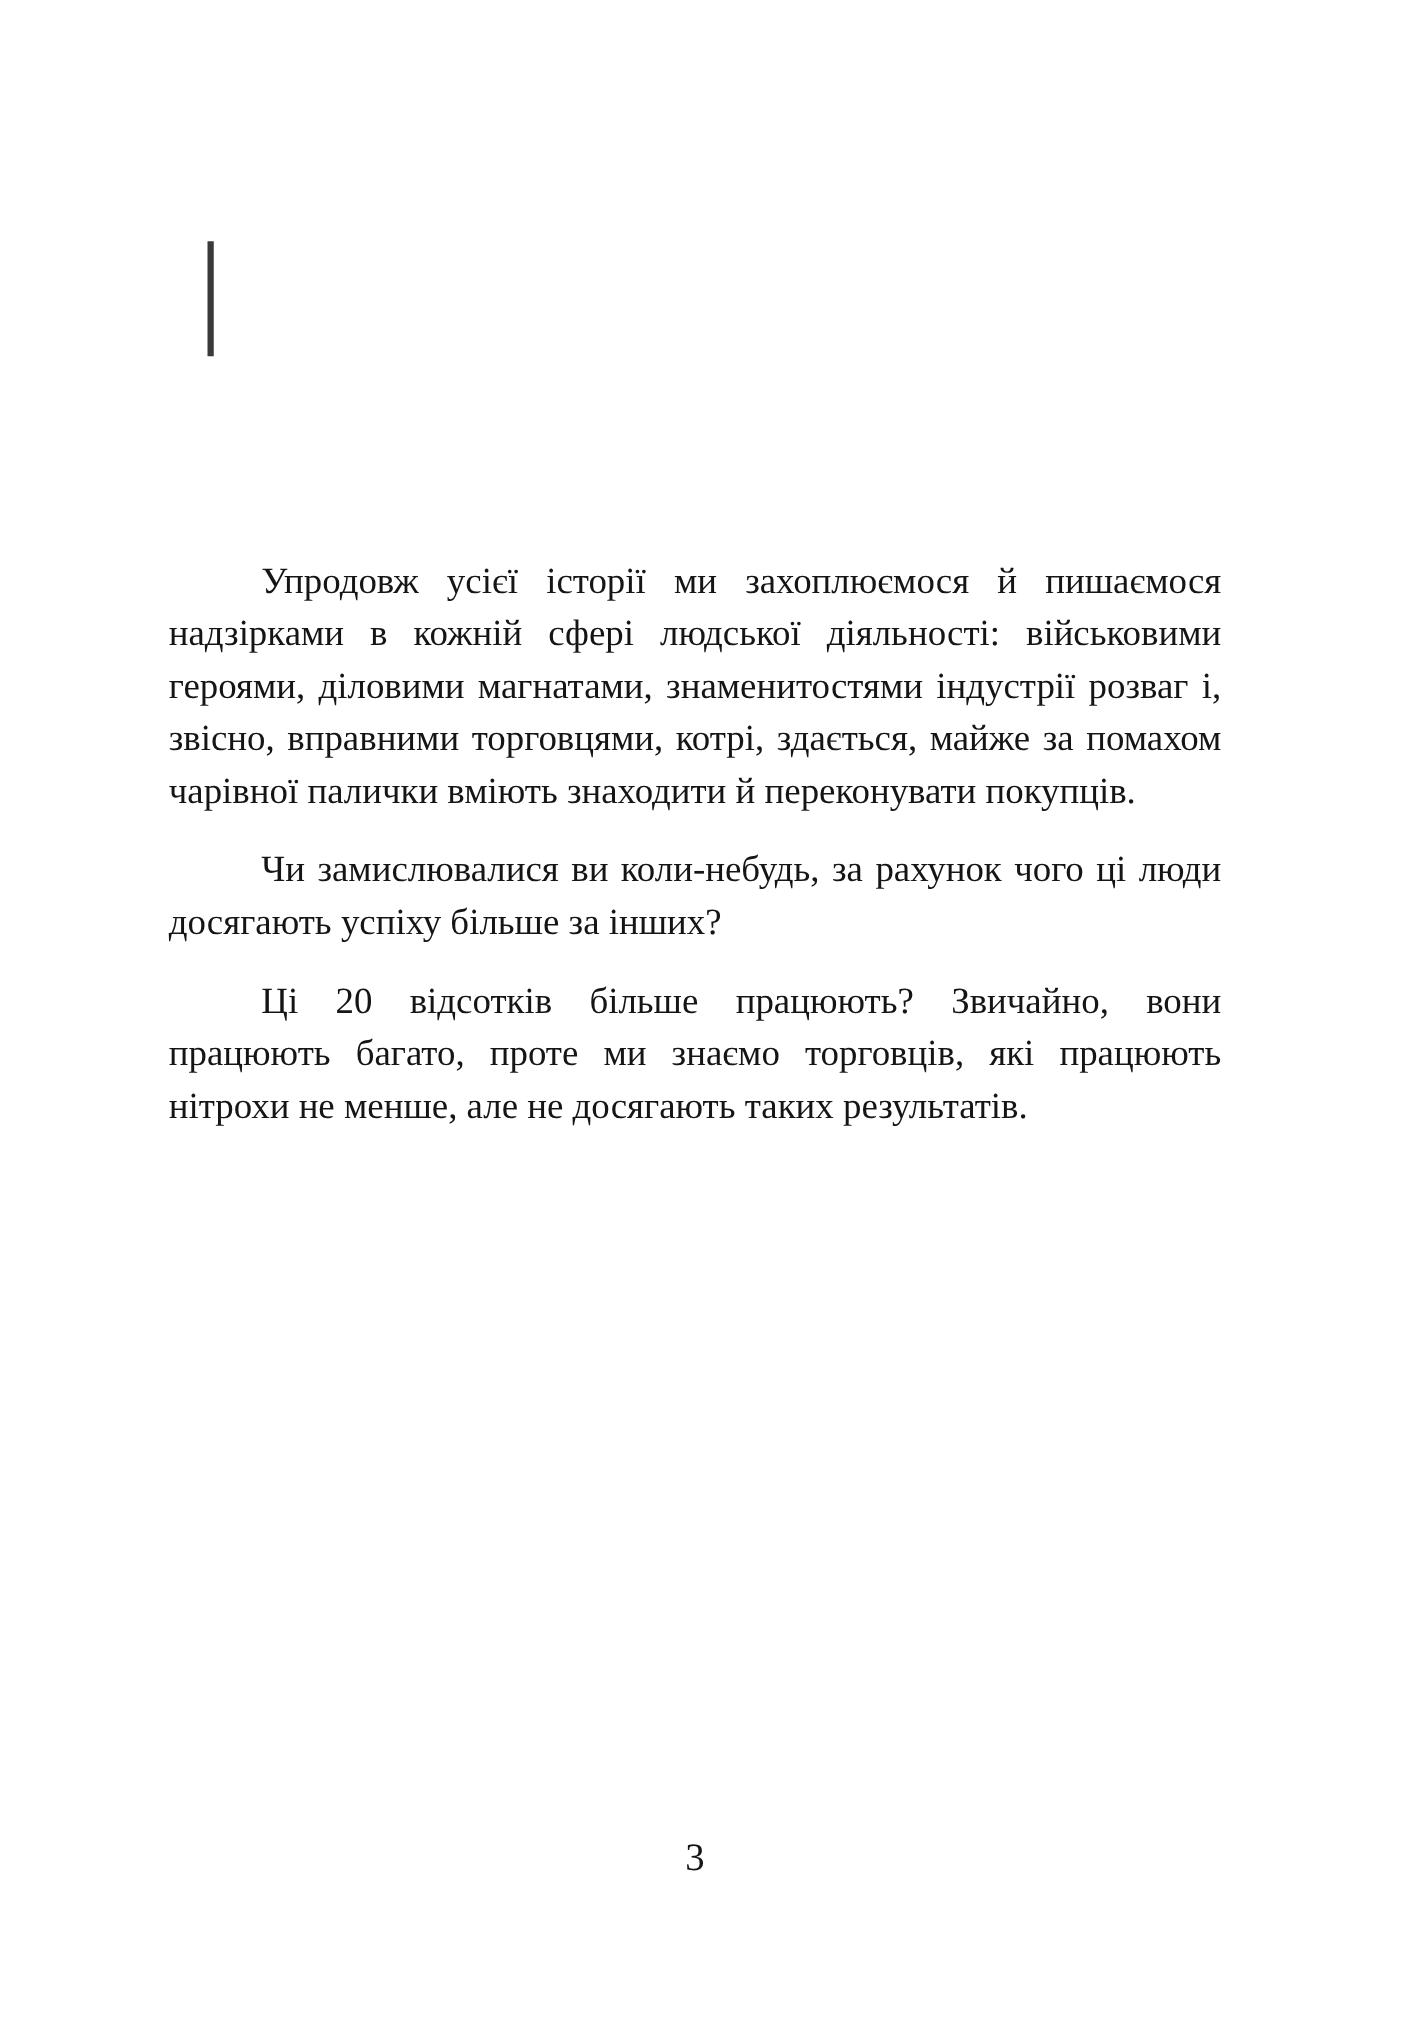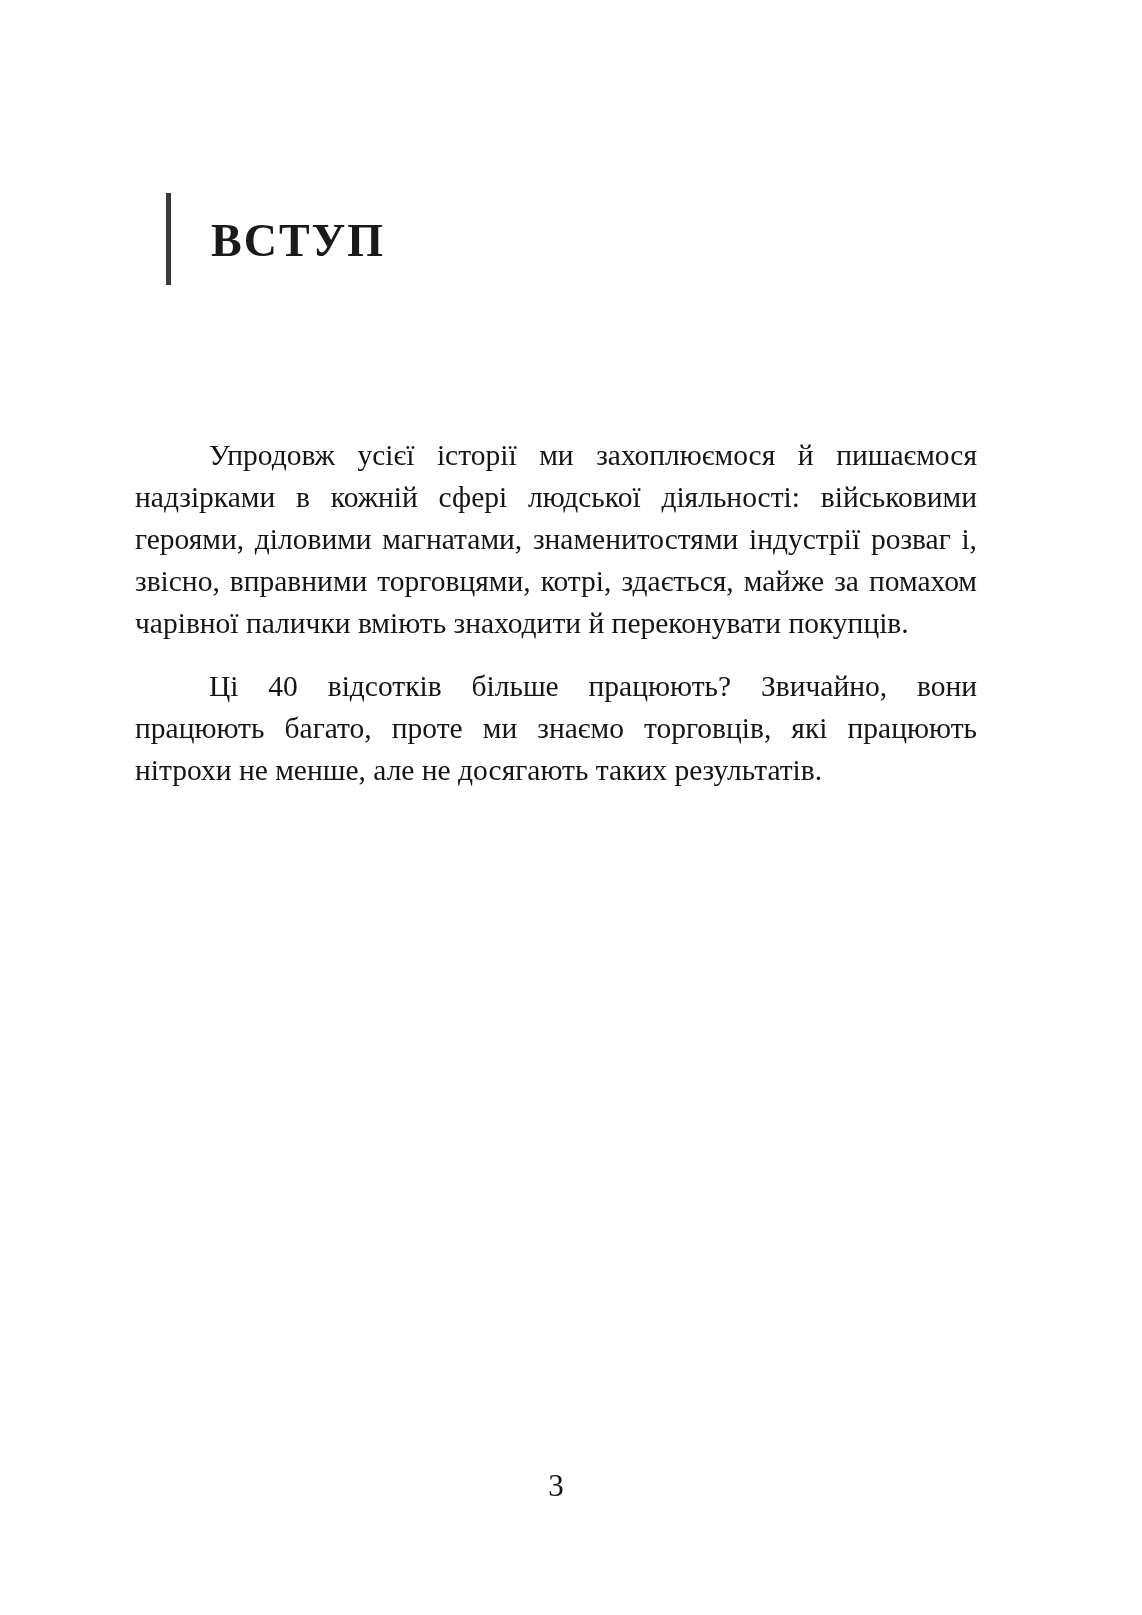--- a/index.html
+++ b/index.html
@@ -32,21 +32,21 @@
   .heading-title {
     font-size: 46px;
     font-weight: bold;
     letter-spacing: 2px;
     color: #1a1a1a;
     line-height: 1;
     padding-top: 4px;
   }
   .text-block {
     position: absolute;
-    top: 434px;
+    top: 444px;
     left: 135px;
     width: 842px;
   }
   .text-block p {
     margin: 0 0 21px 0;
     font-size: 29.5px;
     line-height: 42px;
     text-align: justify;
     text-indent: 74px;
     color: #151515;
@@ -61,23 +61,23 @@
     color: #151515;
   }
 </style>
 </head>
 <body>
 
 <div class="page">
 
   <div class="heading-block">
     <div class="heading-rule"></div>
-    <div class="heading-title">ВСТУП</div>
   </div>
 
   <div class="text-block">
     <p>Упродовж усієї історії ми захоплюємося й пишаємося надзірками в кожній сфері людської діяльності: військовими героями, діловими магнатами, знаменитостями індустрії розваг і, звісно, вправними торговцями, котрі, здається, майже за помахом чарівної палички вміють знаходити й переконувати покупців.</p>
-    <p>Ці 40 відсотків більше працюють? Звичайно, вони працюють багато, проте ми знаємо торговців, які працюють нітрохи не менше, але не досягають таких результатів.</p>
+    <p>Чи замислювалися ви коли-небудь, за рахунок чого ці люди досягають успіху більше за інших?</p>
+    <p>Ці 20 відсотків більше працюють? Звичайно, вони працюють багато, проте ми знаємо торговців, які працюють нітрохи не менше, але не досягають таких результатів.</p>
   </div>
 
   <div class="page-number">3</div>
 
 </div>
 
 </body></html>

